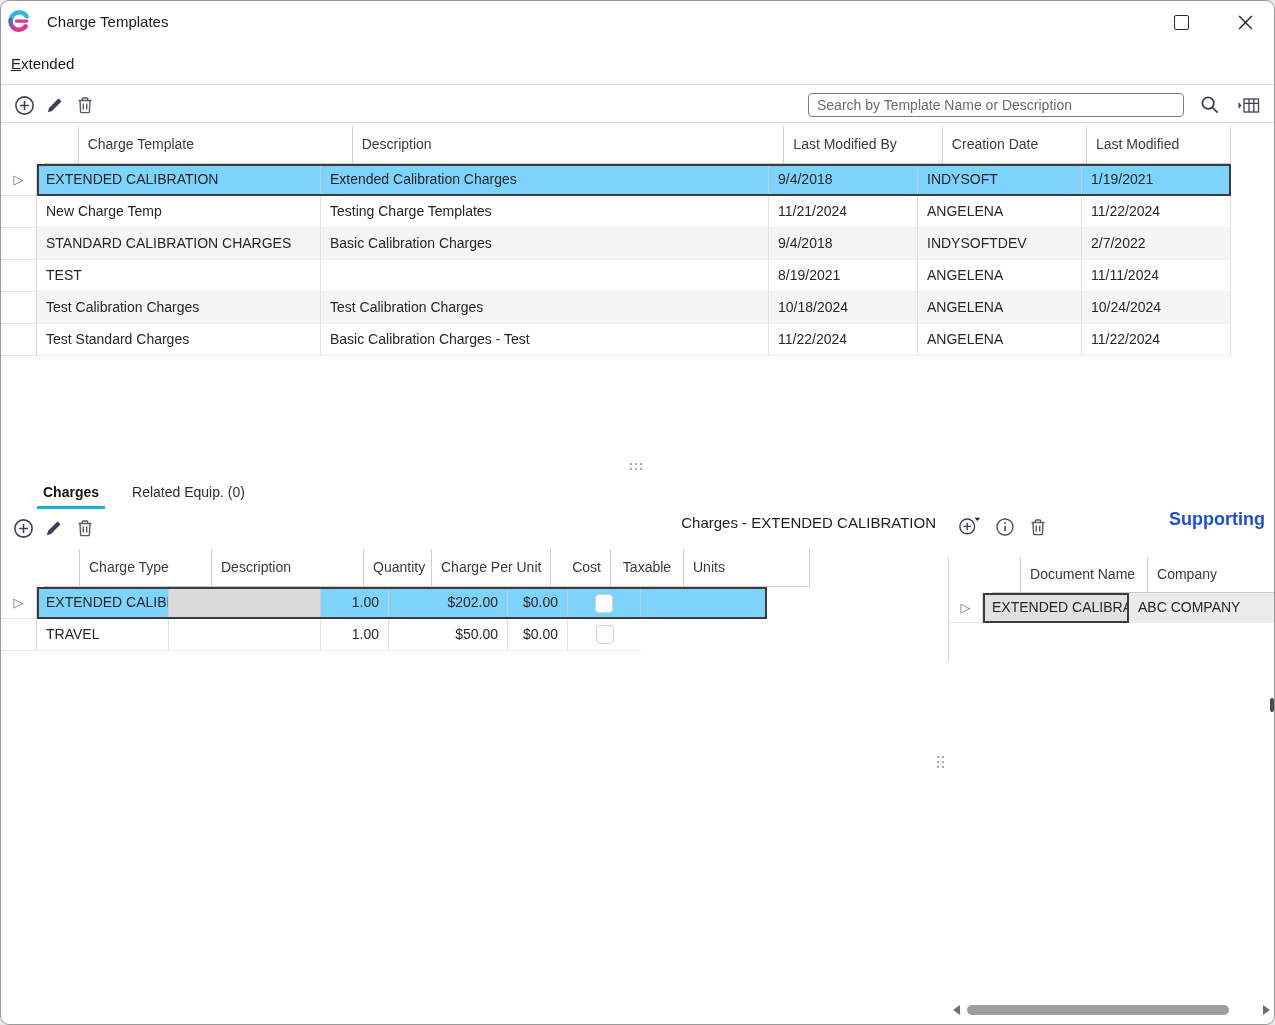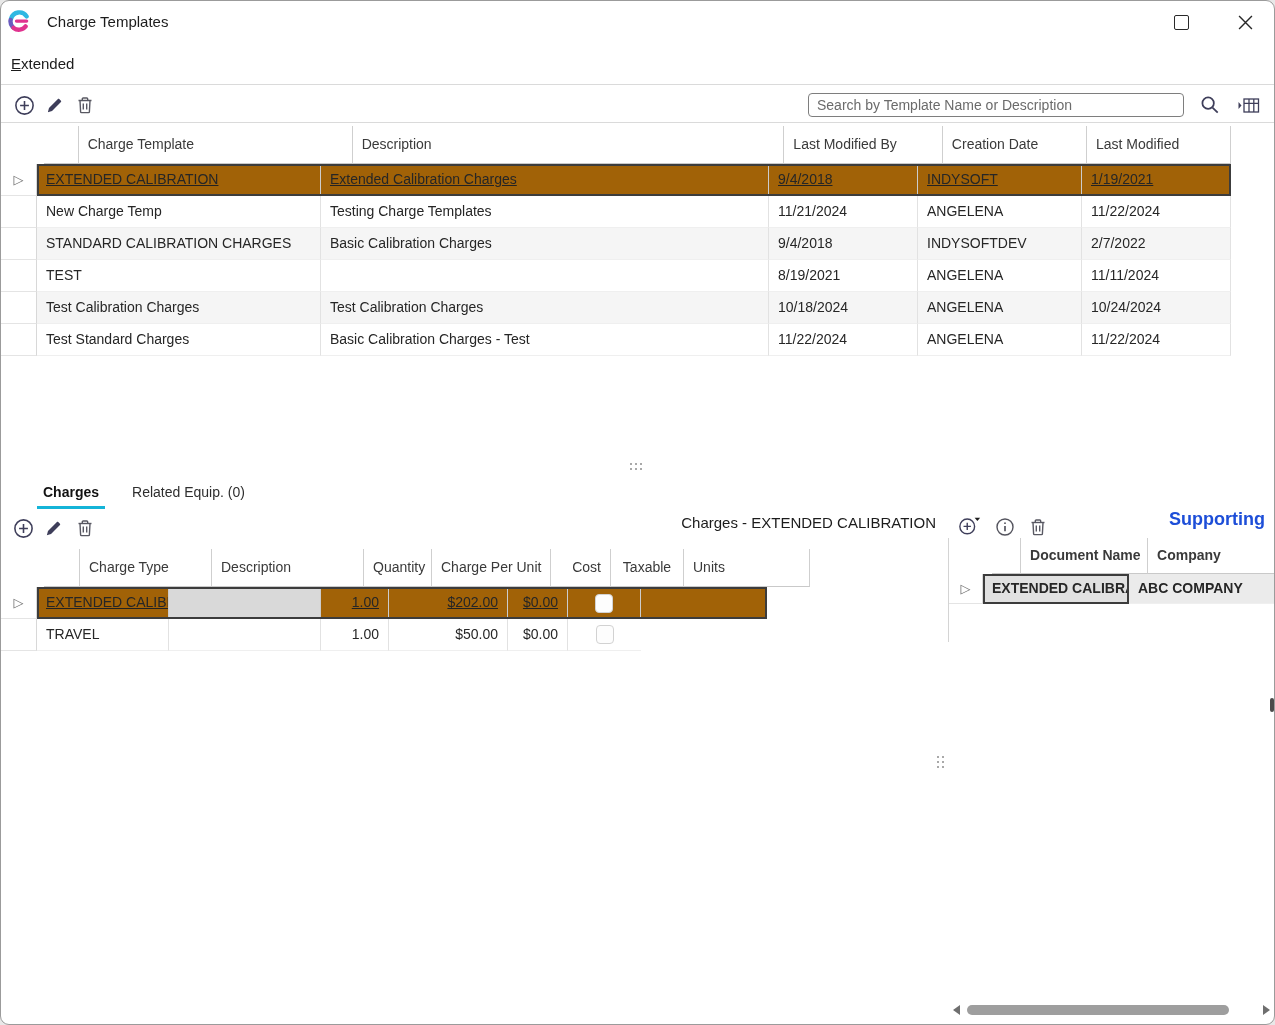--- a/index.html
+++ b/index.html
@@ -29,21 +29,21 @@
   .g-hcell{box-sizing:border-box;border-right:1px solid #cfcfcf;border-bottom:1px solid #c9c9c9;
       font-size:14px;color:#3a3a3a;line-height:37px;padding:0 9px;white-space:nowrap;overflow:hidden;}
   .g-hsel{box-sizing:border-box;border-right:1px solid #cfcfcf;border-bottom:1px solid #c9c9c9;}
   .g-row{display:flex;height:32px;}
   .g-sel{box-sizing:border-box;border-right:1px solid #d8d8d8;border-bottom:1px solid #e4e4e4;background:#fff;
       display:flex;align-items:center;justify-content:center;font-size:13px;color:#6e6e6e;}
   .g-body{display:flex;box-sizing:border-box;}
   .g-cell{box-sizing:border-box;border-right:1px solid #e2e2e2;border-bottom:1px solid #efefef;
       font-size:14px;color:#262626;line-height:31px;padding:0 9px;white-space:nowrap;overflow:hidden;}
   .alt .g-body{background:#f5f5f5;}
-  .selrow .g-body{background:#a16207;outline:2px solid #3c3c3c;outline-offset:-2px;text-decoration:underline;}
+  .selrow .g-body{background:#7dd3fc;outline:2px solid #3c3c3c;outline-offset:-2px;}
   .selrow .g-cell{border-right:1px solid #cccccc;border-bottom:none;}
   .num{text-align:right;}
   .ctr{display:flex;align-items:center;justify-content:center;padding:0;}
   .checkbox{width:16px;height:17px;border:1px solid #d2d2d2;border-radius:4px;background:#fdfdfd;}
   
   .dots{position:absolute;display:grid;gap:3px;}
   .dots span{width:2px;height:2px;background:#a9a9a9;}
   .dots-h{left:629px;top:462px;grid-template-columns:repeat(3,2px);}
   .dots-v{left:936px;top:755px;grid-template-columns:repeat(2,2px);}
   
@@ -319,21 +319,21 @@
   <div class="sub-tb-icon" style="left:1025px;top:514px;">
     <svg viewBox="0 0 20 20" width="20" height="20" fill="none" stroke="#585862" stroke-width="1.4">
       <path d="M3.5 5.5h13"></path>
         <path d="M7.3 5.5V3.9c0-.5.4-.9.9-.9h3.6c.5 0 .9.4.9.9v1.6"></path>
       <path d="M5 5.5l.6 11.2c0 .5.5.9 1 .9h6.8c.5 0 1-.4 1-.9L15 5.5"></path>
       <path d="M8.3 8.5v6M11.7 8.5v6"></path>
       </svg>
   </div>
   <div class="supporting-title">Supporting</div>
 
-  <div class="grid sg-wrap" style="left:947px;top:537px;width:325px;height:104px;font-weight:bold;">
+  <div class="grid sg-wrap" style="left:947px;top:556px;width:325px;height:104px;">
     <div class="g-head" style="height:36px;">
       <div class="g-hsel" style="width:34px;"></div>
       <div class="g-hcell" style="width:146px;line-height:35px;">Document Name</div>
       <div class="g-hcell" style="width:145px;line-height:35px;border-right:none;">Company</div>
     </div>
     <div class="g-row" style="height:30px;">
       <div class="g-sel" style="width:34px;">
           <span>▷</span>
         </div>
       <div class="g-body">

